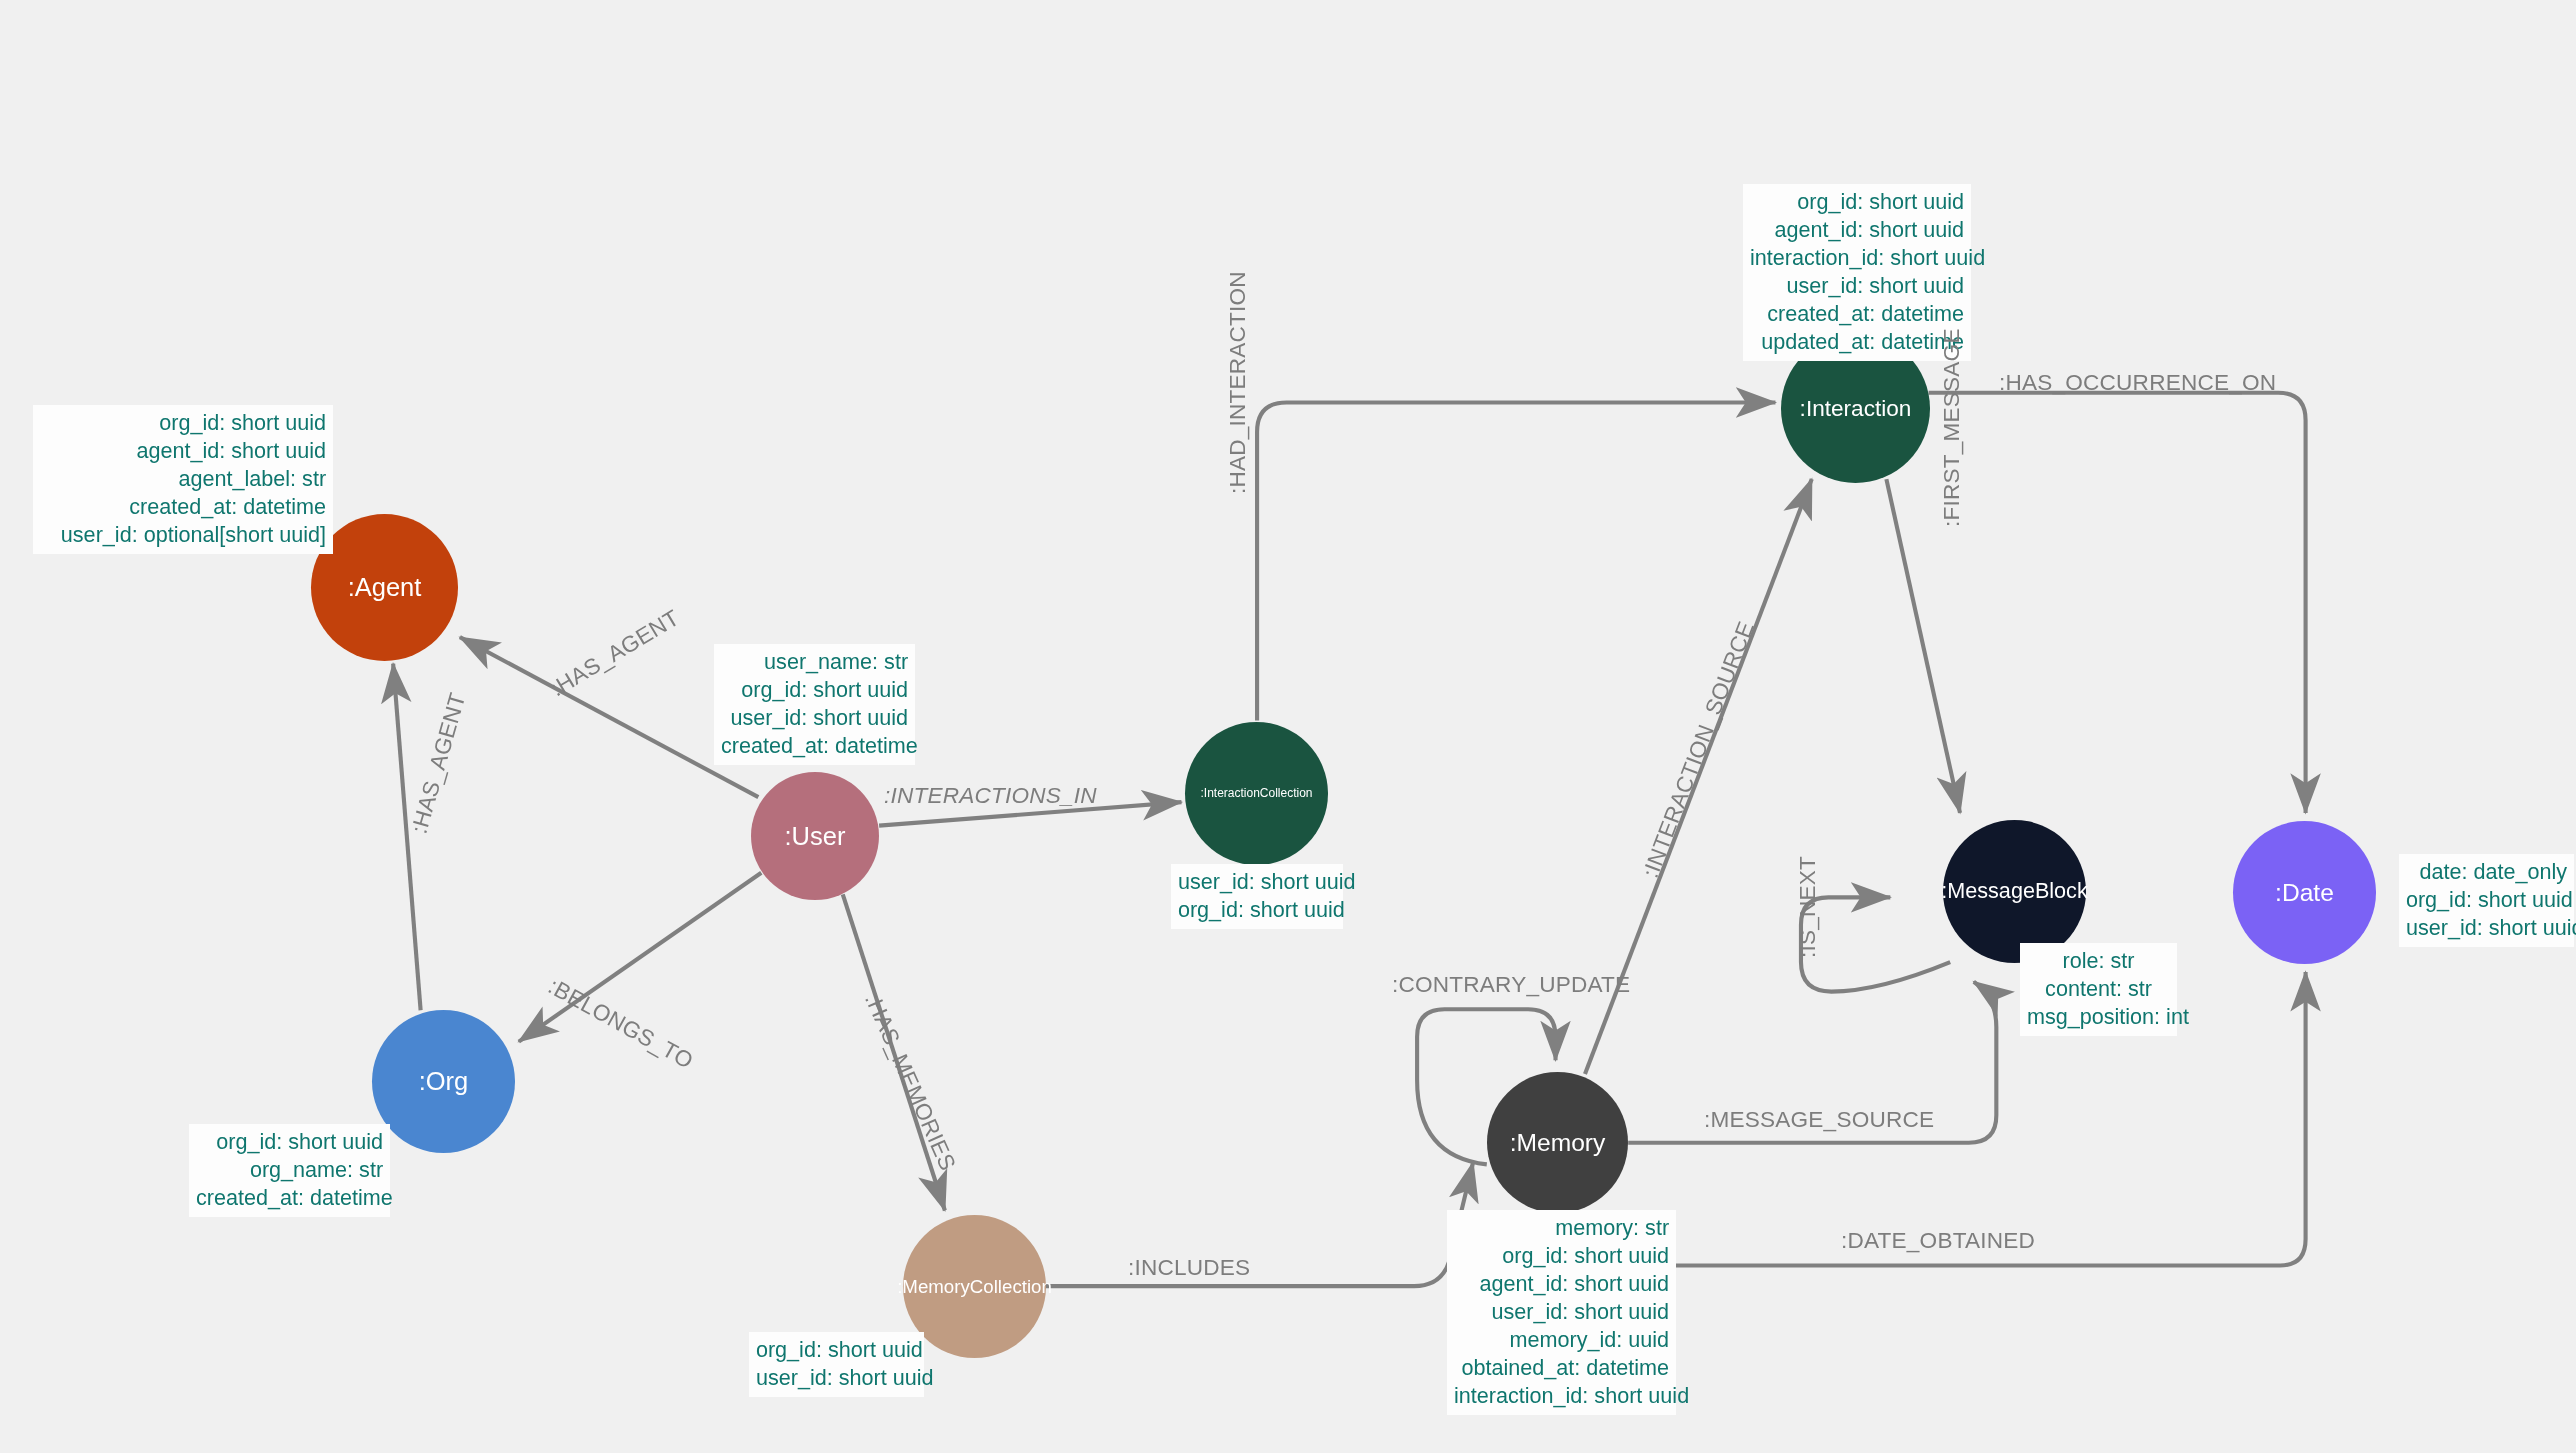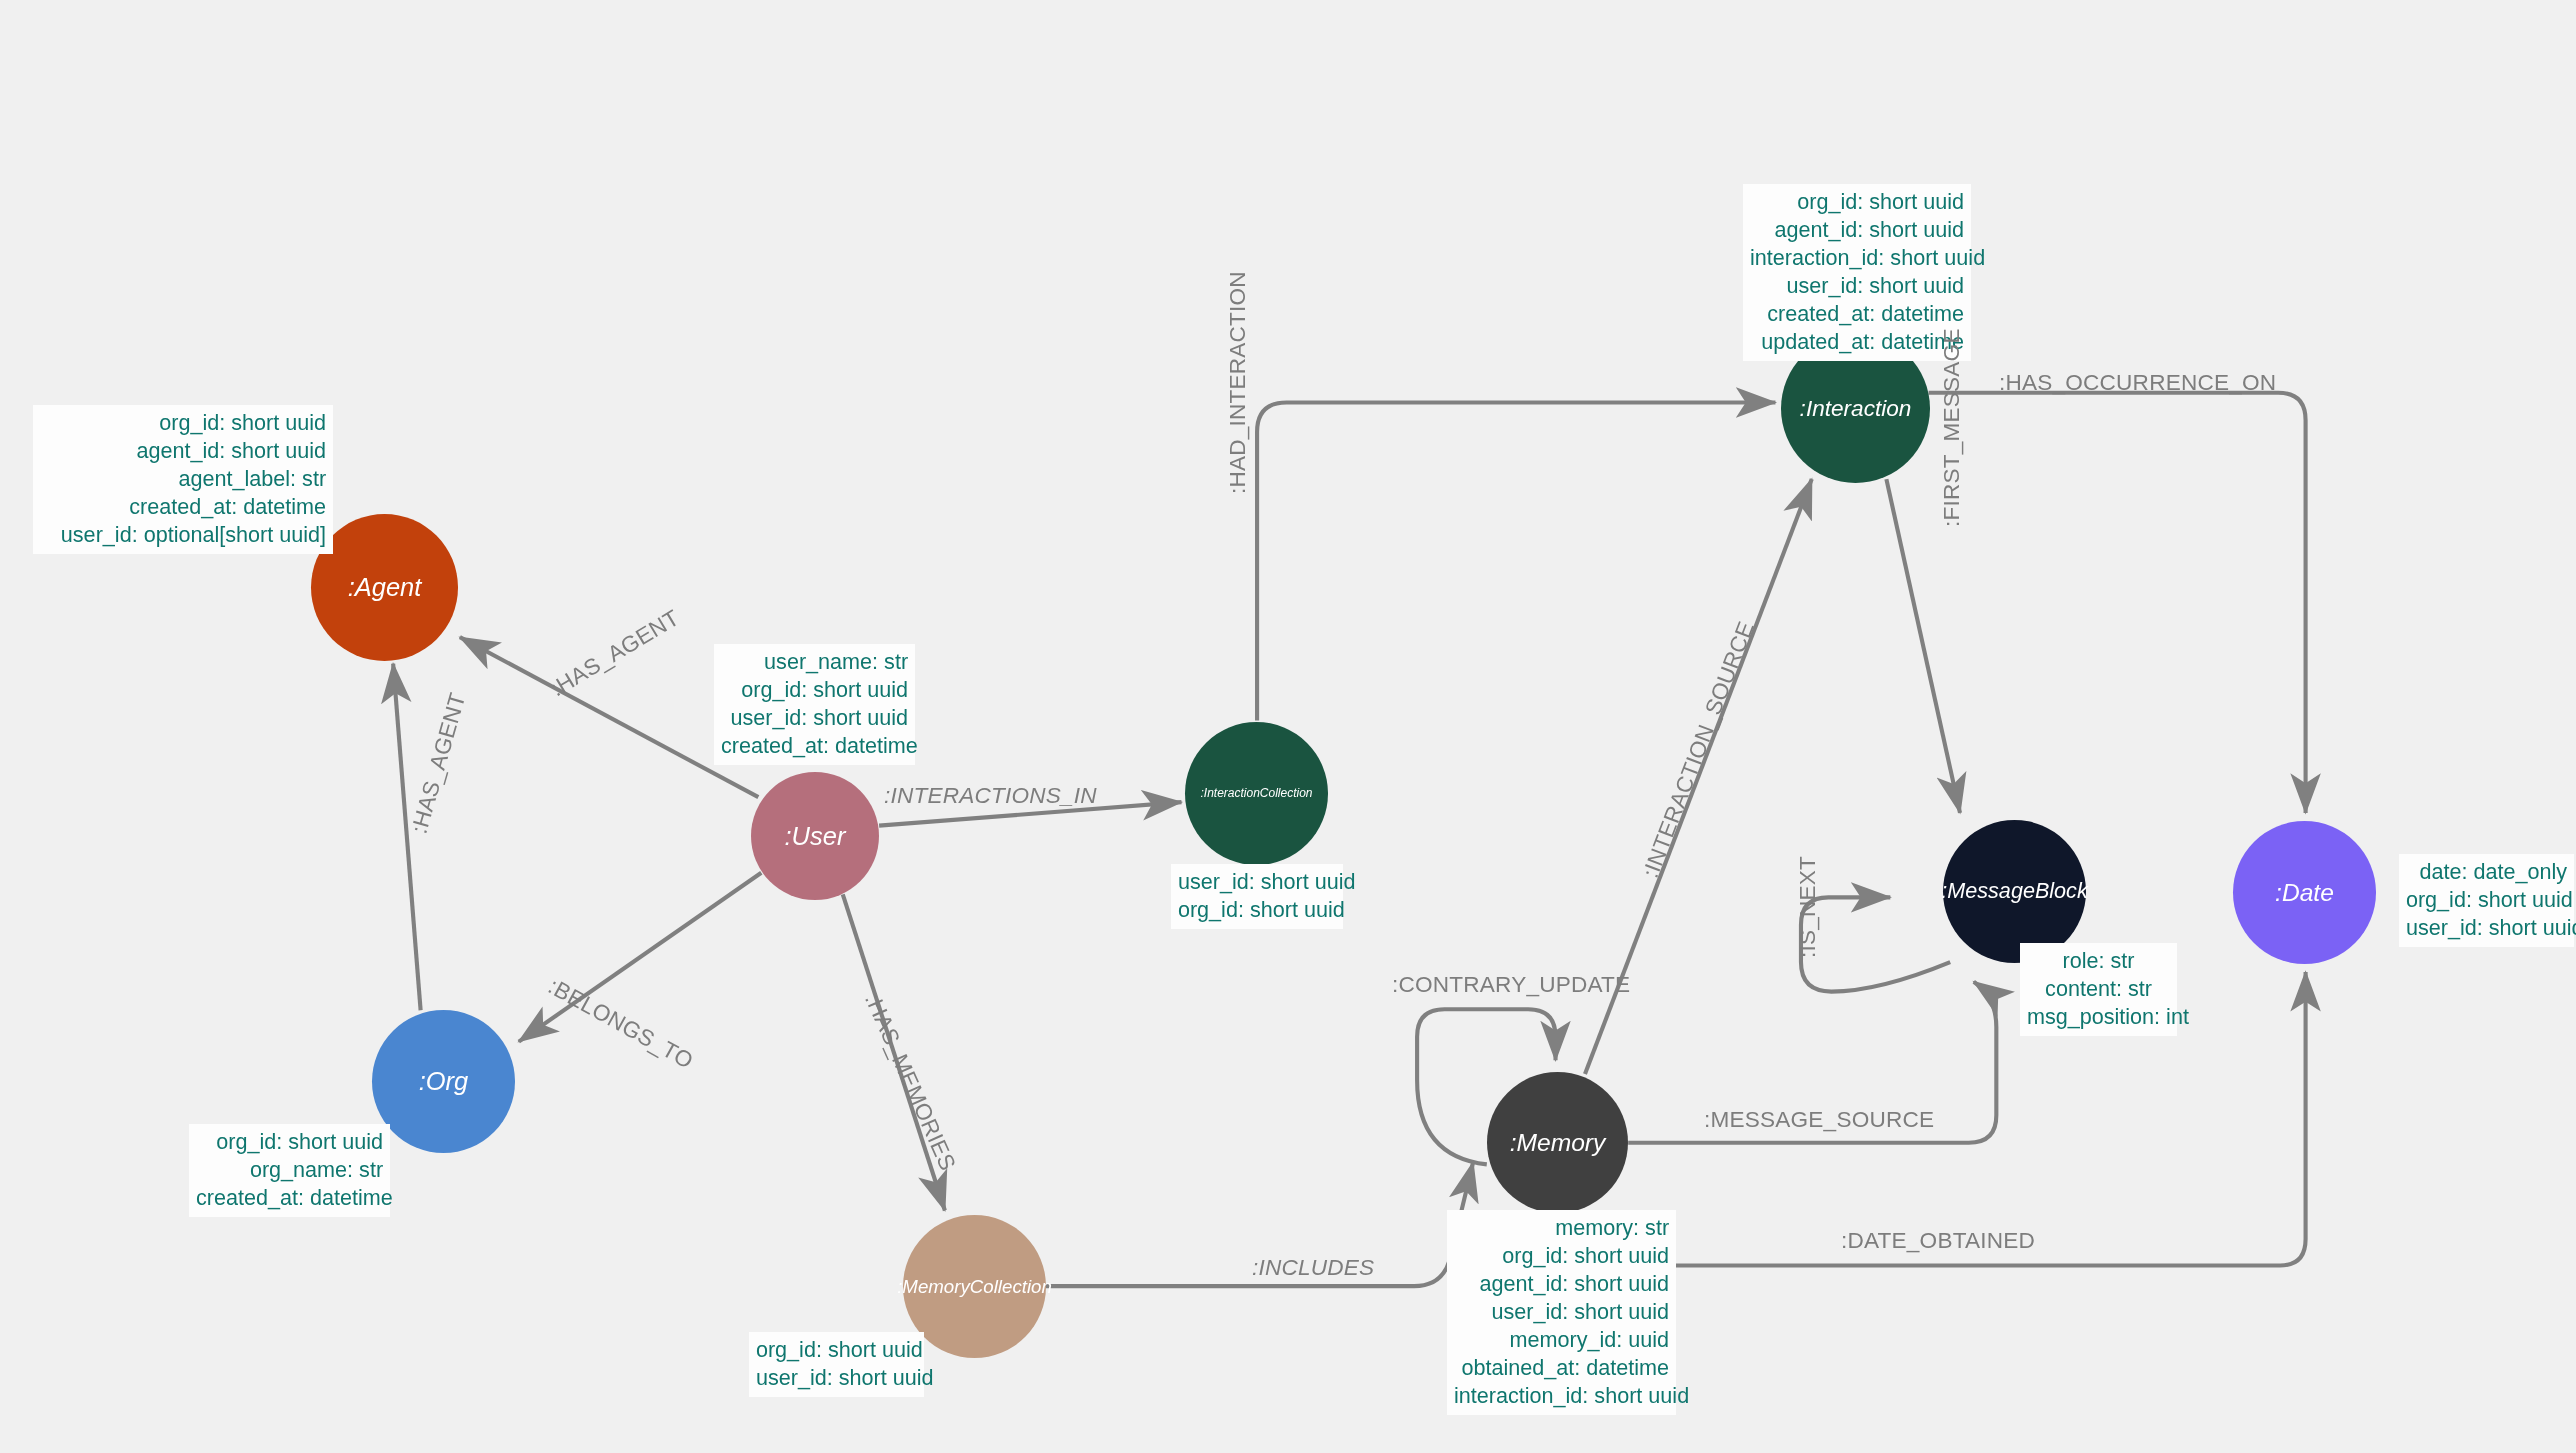--- a/index.html
+++ b/index.html
@@ -19,21 +19,20 @@
     display:flex;align-items:center;justify-content:center;
     color:#ffffff;
     text-align:center;
     line-height:1.05;
     box-sizing:border-box;
     user-select:none;
   }
   .node-label{
     pointer-events:none;
     white-space:nowrap;
-    font-style:italic;
   }
 
   .propbox{
     position:absolute;
     background:#fdfdfd;
     color:#0f766e;
     font-size:21.6px;
     line-height:1.30;
     padding:3.9px 6.9px 4.9px 6.9px;
     box-sizing:border-box;
@@ -199,21 +198,21 @@
   <div class="rel" style="left:419px;top:820px;transform:rotate(-74deg);">:HAS_AGENT</div>
 
   <div class="rel" style="left:550px;top:972px;transform:rotate(29deg);">:BELONGS_TO</div>
 
   <div class="rel" style="left:884px;top:783px;font-style:italic;">:INTERACTIONS_IN</div>
 
   <div class="rel" style="left:1238px;top:481px;transform:rotate(-90deg);transform-origin:0 50%;">:HAD_INTERACTION</div>
 
   <div class="rel" style="left:871px;top:982px;transform:rotate(66deg);">:HAS_MEMORIES</div>
 
-  <div class="rel" style="left:1252px;top:1255px;font-style:italic;">:INCLUDES</div>
+  <div class="rel" style="left:1128px;top:1255px;">:INCLUDES</div>
 
   <div class="rel" style="left:1650px;top:864px;transform:rotate(-69deg);">:INTERACTION_SOURCE</div>
 
   <div class="rel" style="left:1952px;top:514px;transform:rotate(-90deg);transform-origin:0 50%;">:FIRST_MESSAGE</div>
 
   <div class="rel" style="left:1999px;top:370px;">:HAS_OCCURRENCE_ON</div>
 
   <div class="rel" style="left:1704px;top:1107px;">:MESSAGE_SOURCE</div>
 
   <div class="rel" style="left:1841px;top:1228px;">:DATE_OBTAINED</div>

